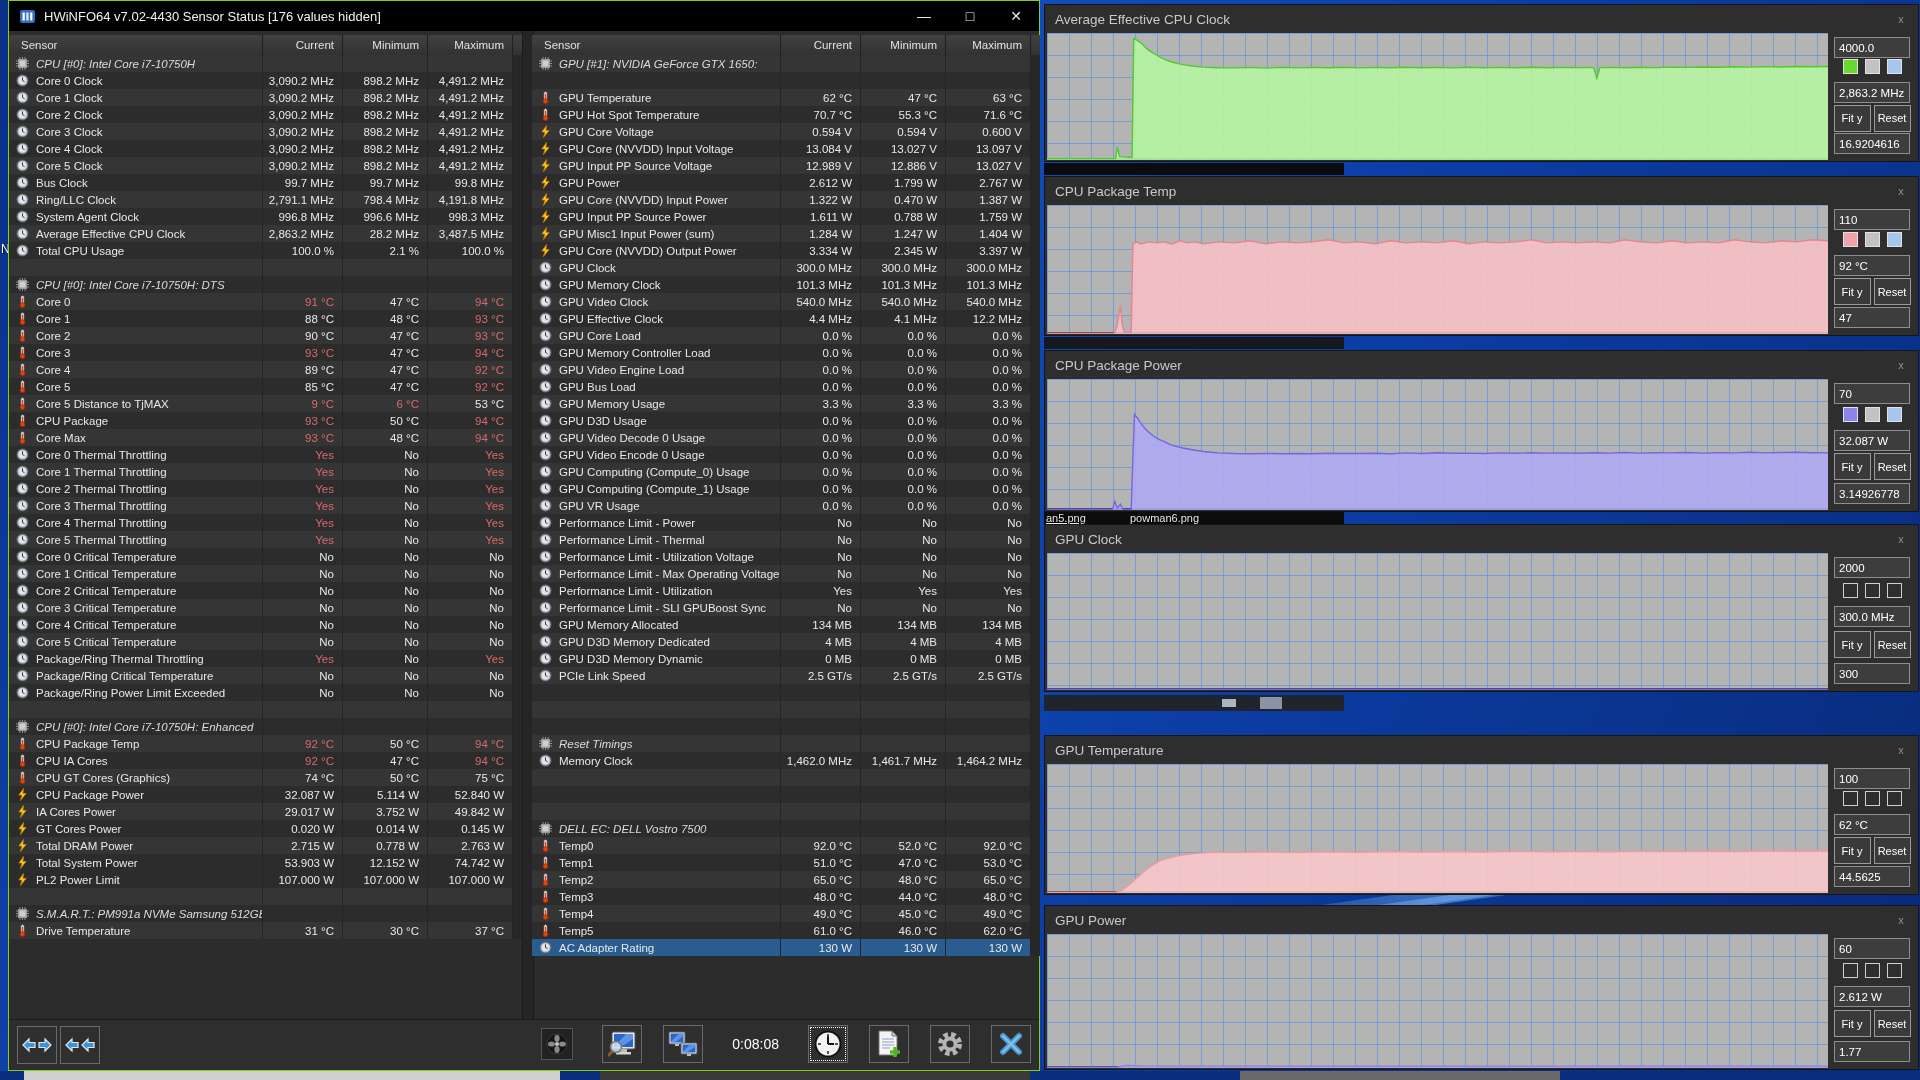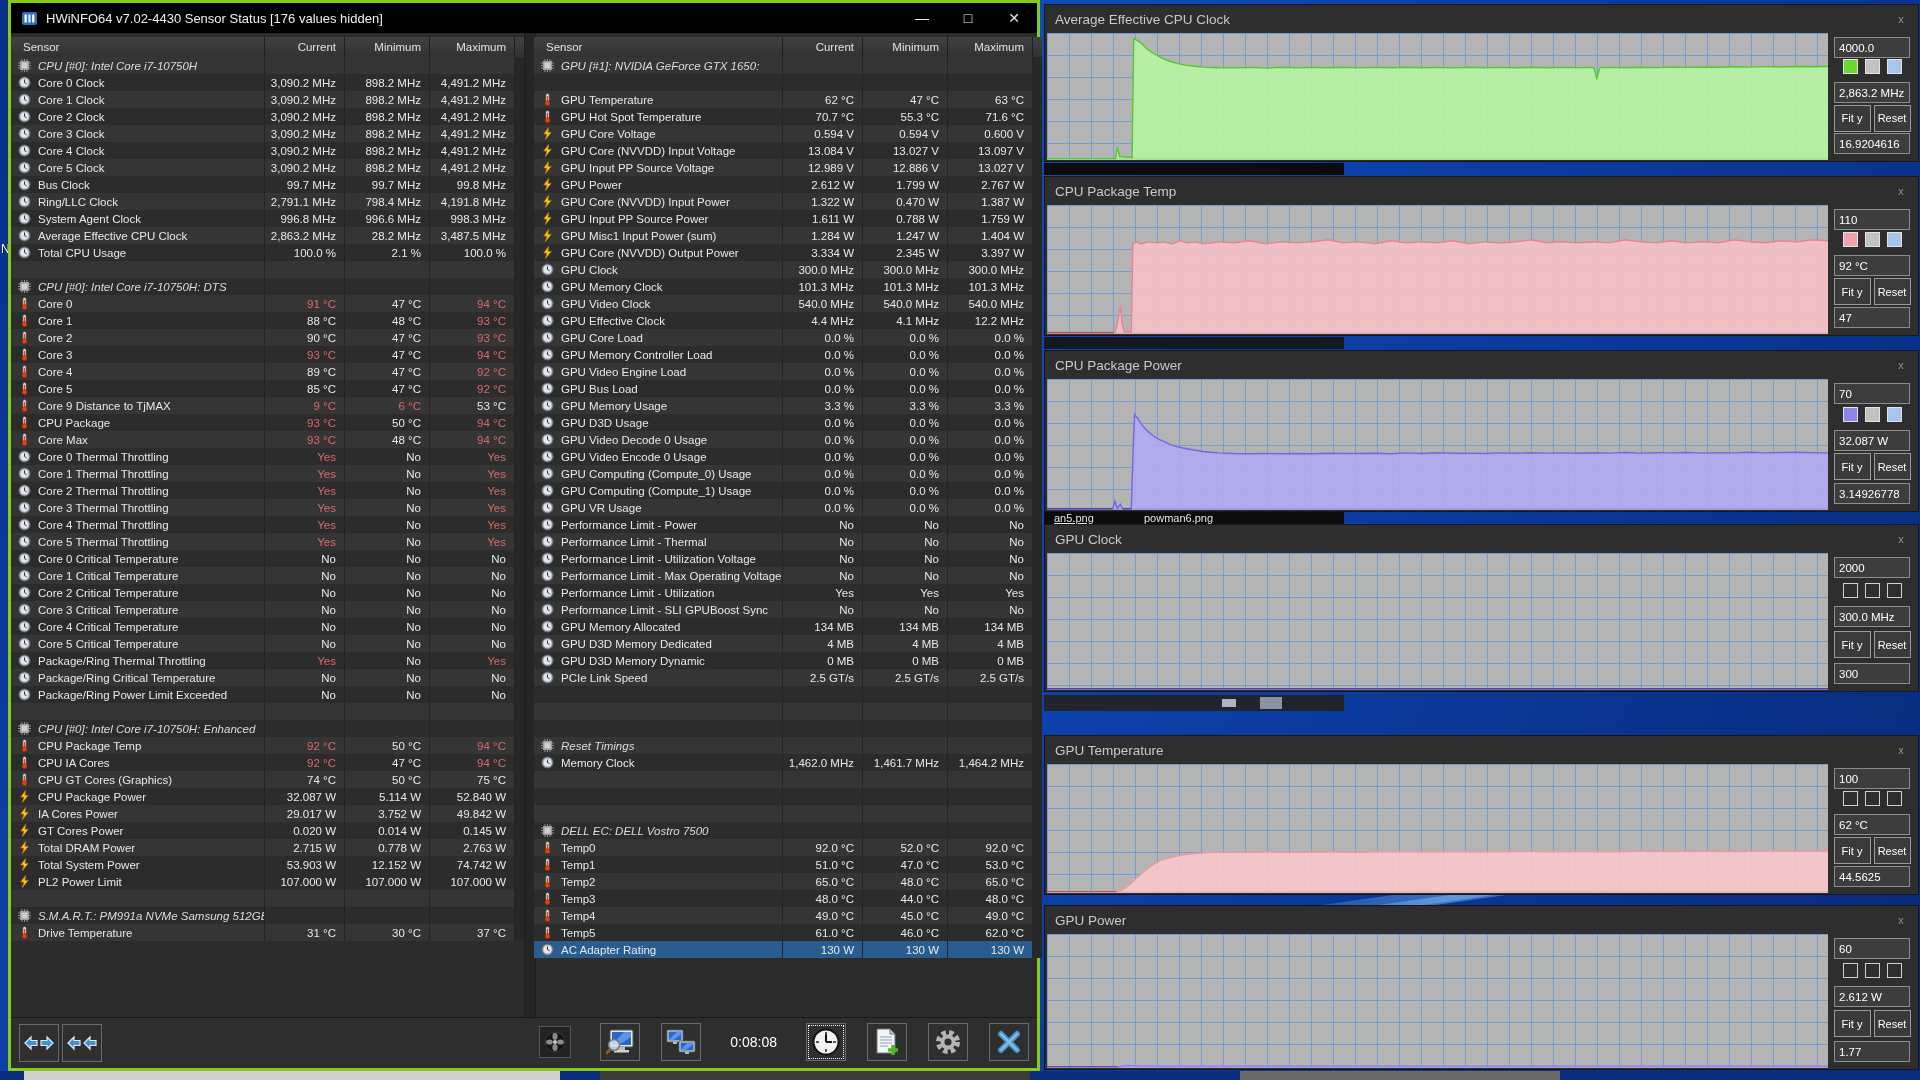--- a/index.html
+++ b/index.html
@@ -3,21 +3,21 @@
 <meta charset="utf-8">
 <style>
   html,body{margin:0;padding:0;}
   body{
     width:1920px;height:1080px;position:relative;overflow:hidden;
     font-family:"Liberation Sans",sans-serif;
     background:linear-gradient(115deg,#0a2f86 0%,#1250c0 38%,#0c3ea6 62%,#082a78 100%);
   }
   .streak{position:absolute;pointer-events:none;background:linear-gradient(90deg,rgba(120,180,255,0) 0%,rgba(140,200,255,.45) 50%,rgba(120,180,255,0) 100%);transform:rotate(-8deg);}
   
-  .win{position:absolute;left:8px;top:0;width:1032px;height:1071px;background:#2c2c2c;border:3px solid #84cc16;box-sizing:border-box;}
+  .win{position:absolute;left:8px;top:0;width:1032px;height:1071px;background:#2c2c2c;border:1px solid #84cc16;box-sizing:border-box;}
   .titlebar{height:30px;background:#000;display:flex;align-items:center;color:#f0f0f0;font-size:13px;}
   .titlebar .logo{margin:0 8px 0 10px;display:flex;}
   .win-btns{margin-left:auto;display:flex;}
   .win-btn{width:46px;height:30px;color:#e8e8e8;display:flex;align-items:center;justify-content:center;font-size:14px;}
   .tables{position:absolute;top:30px;left:0;right:0;bottom:50px;background:#2c2c2c;}
   .sensor-table{position:absolute;top:4px;bottom:0;}
   .t-left{left:0;width:513px;}
   .t-right{left:523px;width:508px;}
   .splitter{position:absolute;left:513px;top:0;bottom:0;width:10px;background:#252525;border-left:1px solid #1b1b1b;border-right:1px solid #1b1b1b;}
   .thead{height:20px;display:flex;background:linear-gradient(#414141,#323232);border-bottom:1px solid #1c1c1c;color:#e2e2e2;font-size:11.5px;align-items:center;}
@@ -421,21 +421,21 @@
           </div>
           <div class="row even">
             <div class="cell c-name">
               <span class="ic">
                 <svg width="13" height="13" viewBox="0 0 13 13">
                   <rect x="5" y="0.8" width="3" height="8" rx="1.5" fill="#ececec" stroke="#808080" stroke-width="0.6"></rect>
                   <rect x="5.8" y="2.8" width="1.4" height="6.4" fill="#e24310"></rect>
                   <circle cx="6.5" cy="10.2" r="2.5" fill="#e24310" stroke="#8e2300" stroke-width="0.6"></circle>
                 </svg>
               </span>
-              <span>Core 9 Distance to TjMAX</span>
+              <span>Core 5 Distance to TjMAX</span>
             </div>
             <div class="cell c-val red">9 °C</div>
             <div class="cell c-val2 red">6 °C</div>
             <div class="cell c-val2">53 °C</div>
             <div class="cell c-sb"></div>
           </div>
           <div class="row odd">
             <div class="cell c-name">
               <span class="ic">
                 <svg width="13" height="13" viewBox="0 0 13 13">
@@ -1788,22 +1788,22 @@
             </g>
           </svg>
       </div>
     </div>
   </div>
 </div>
 
 <div class="dstrip" style="left:1044px;top:163px;width:300px;height:12px;"></div>
 <div class="dstrip" style="left:1044px;top:337px;width:300px;height:12px;background:#15181f;"></div>
 <div class="dstrip" style="left:1044px;top:512px;width:300px;height:12px;">
-  <span class="dlabel" style="left:10px;top:0;text-decoration:underline;">an5.png</span>
-  <span class="dlabel" style="left:100px;top:0;">powman6.png</span>
+  <span class="dlabel" style="left:2px;top:0;text-decoration:underline;">an5.png</span>
+  <span class="dlabel" style="left:86px;top:0;">powman6.png</span>
 </div>
 <div class="tabfrag" style="left:1044px;top:695px;width:300px;height:16px;">
   <span class="tabbtn" style="left:178px;top:4px;width:14px;height:8px;"></span>
   <span class="tabbtn" style="left:216px;top:2px;width:22px;height:12px;background:#8a93a5;"></span>
 </div>
 
 <div id="graphs">
     <div class="gpanel" style="top: 4px; height: 158px;">
       <div class="gtitle">
         <span>Average Effective CPU Clock</span>

